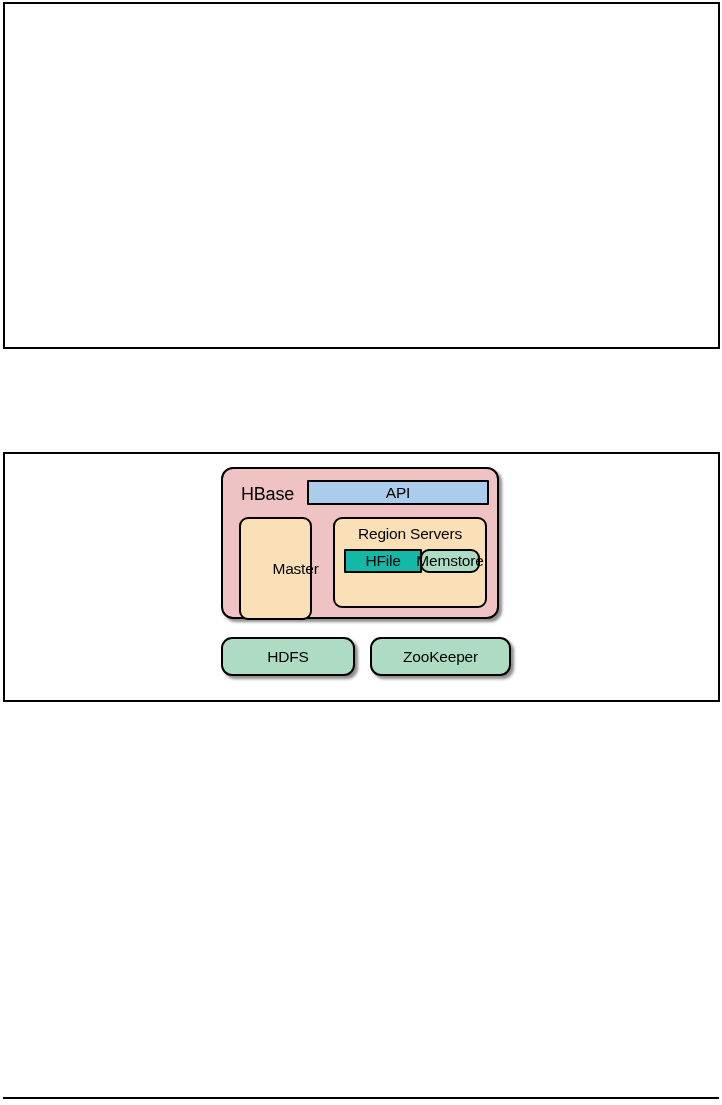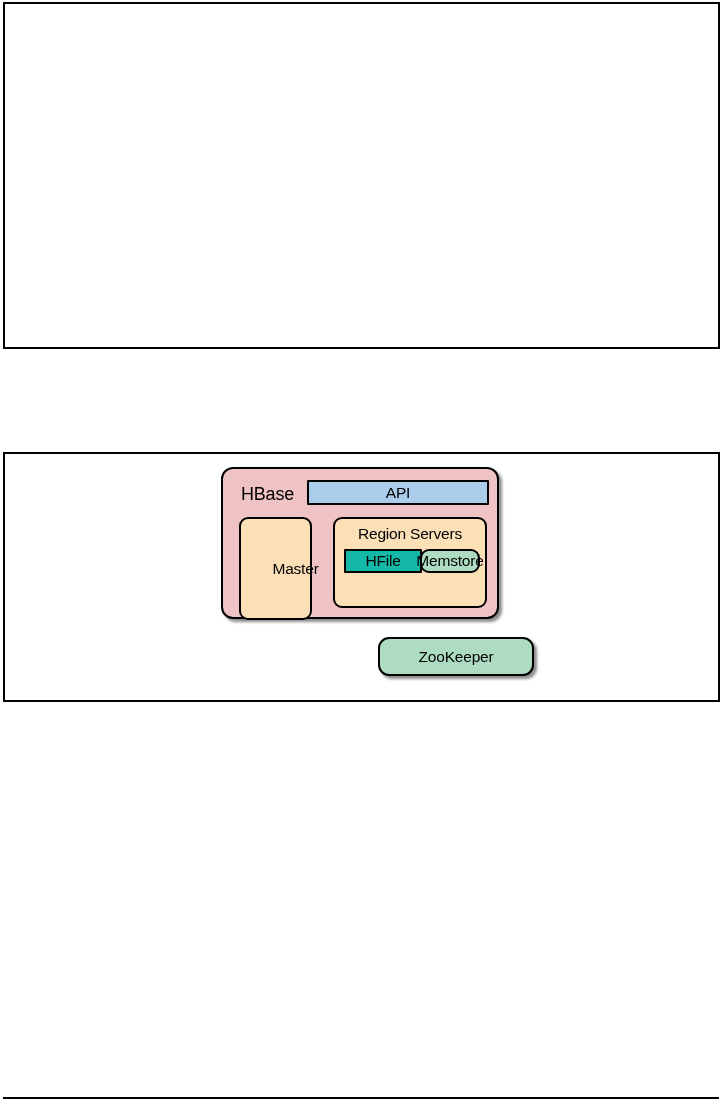--- a/index.html
+++ b/index.html
@@ -170,26 +170,25 @@
     top: 183px;
     width: 134px;
     height: 39px;
     background: #aedcc2;
     border-radius: 11px;
     font-size: 15.5px;
   }
   #node-zookeeper {
     left: 365px;
     top: 183px;
-    width: 156px;
+    width: 141px;
     height: 39px;
     background: #aedcc2;
     border-radius: 11px;
     font-size: 15.5px;
-    margin-left: 8px;
   }
 </style>
 </head>
 <body>
 
 <div class="frame" id="frame-top"></div>
 
 <div class="frame" id="frame-figure">
 
   <div id="diagram">
@@ -206,18 +205,19 @@
 
         <span id="label-regionservers">Region Servers</span>
 
         <div class="node" id="node-hfile">HFile</div>
 
         <div class="node" id="node-memstore">Memstore</div>
 
       </div>
     </div>
 
+    <div class="node shadowed" id="node-hdfs">HDFS</div>
 
     <div class="node shadowed" id="node-zookeeper">ZooKeeper</div>
   </div>
 </div>
 
 <div class="page-rule"></div>
 
 </body></html>

